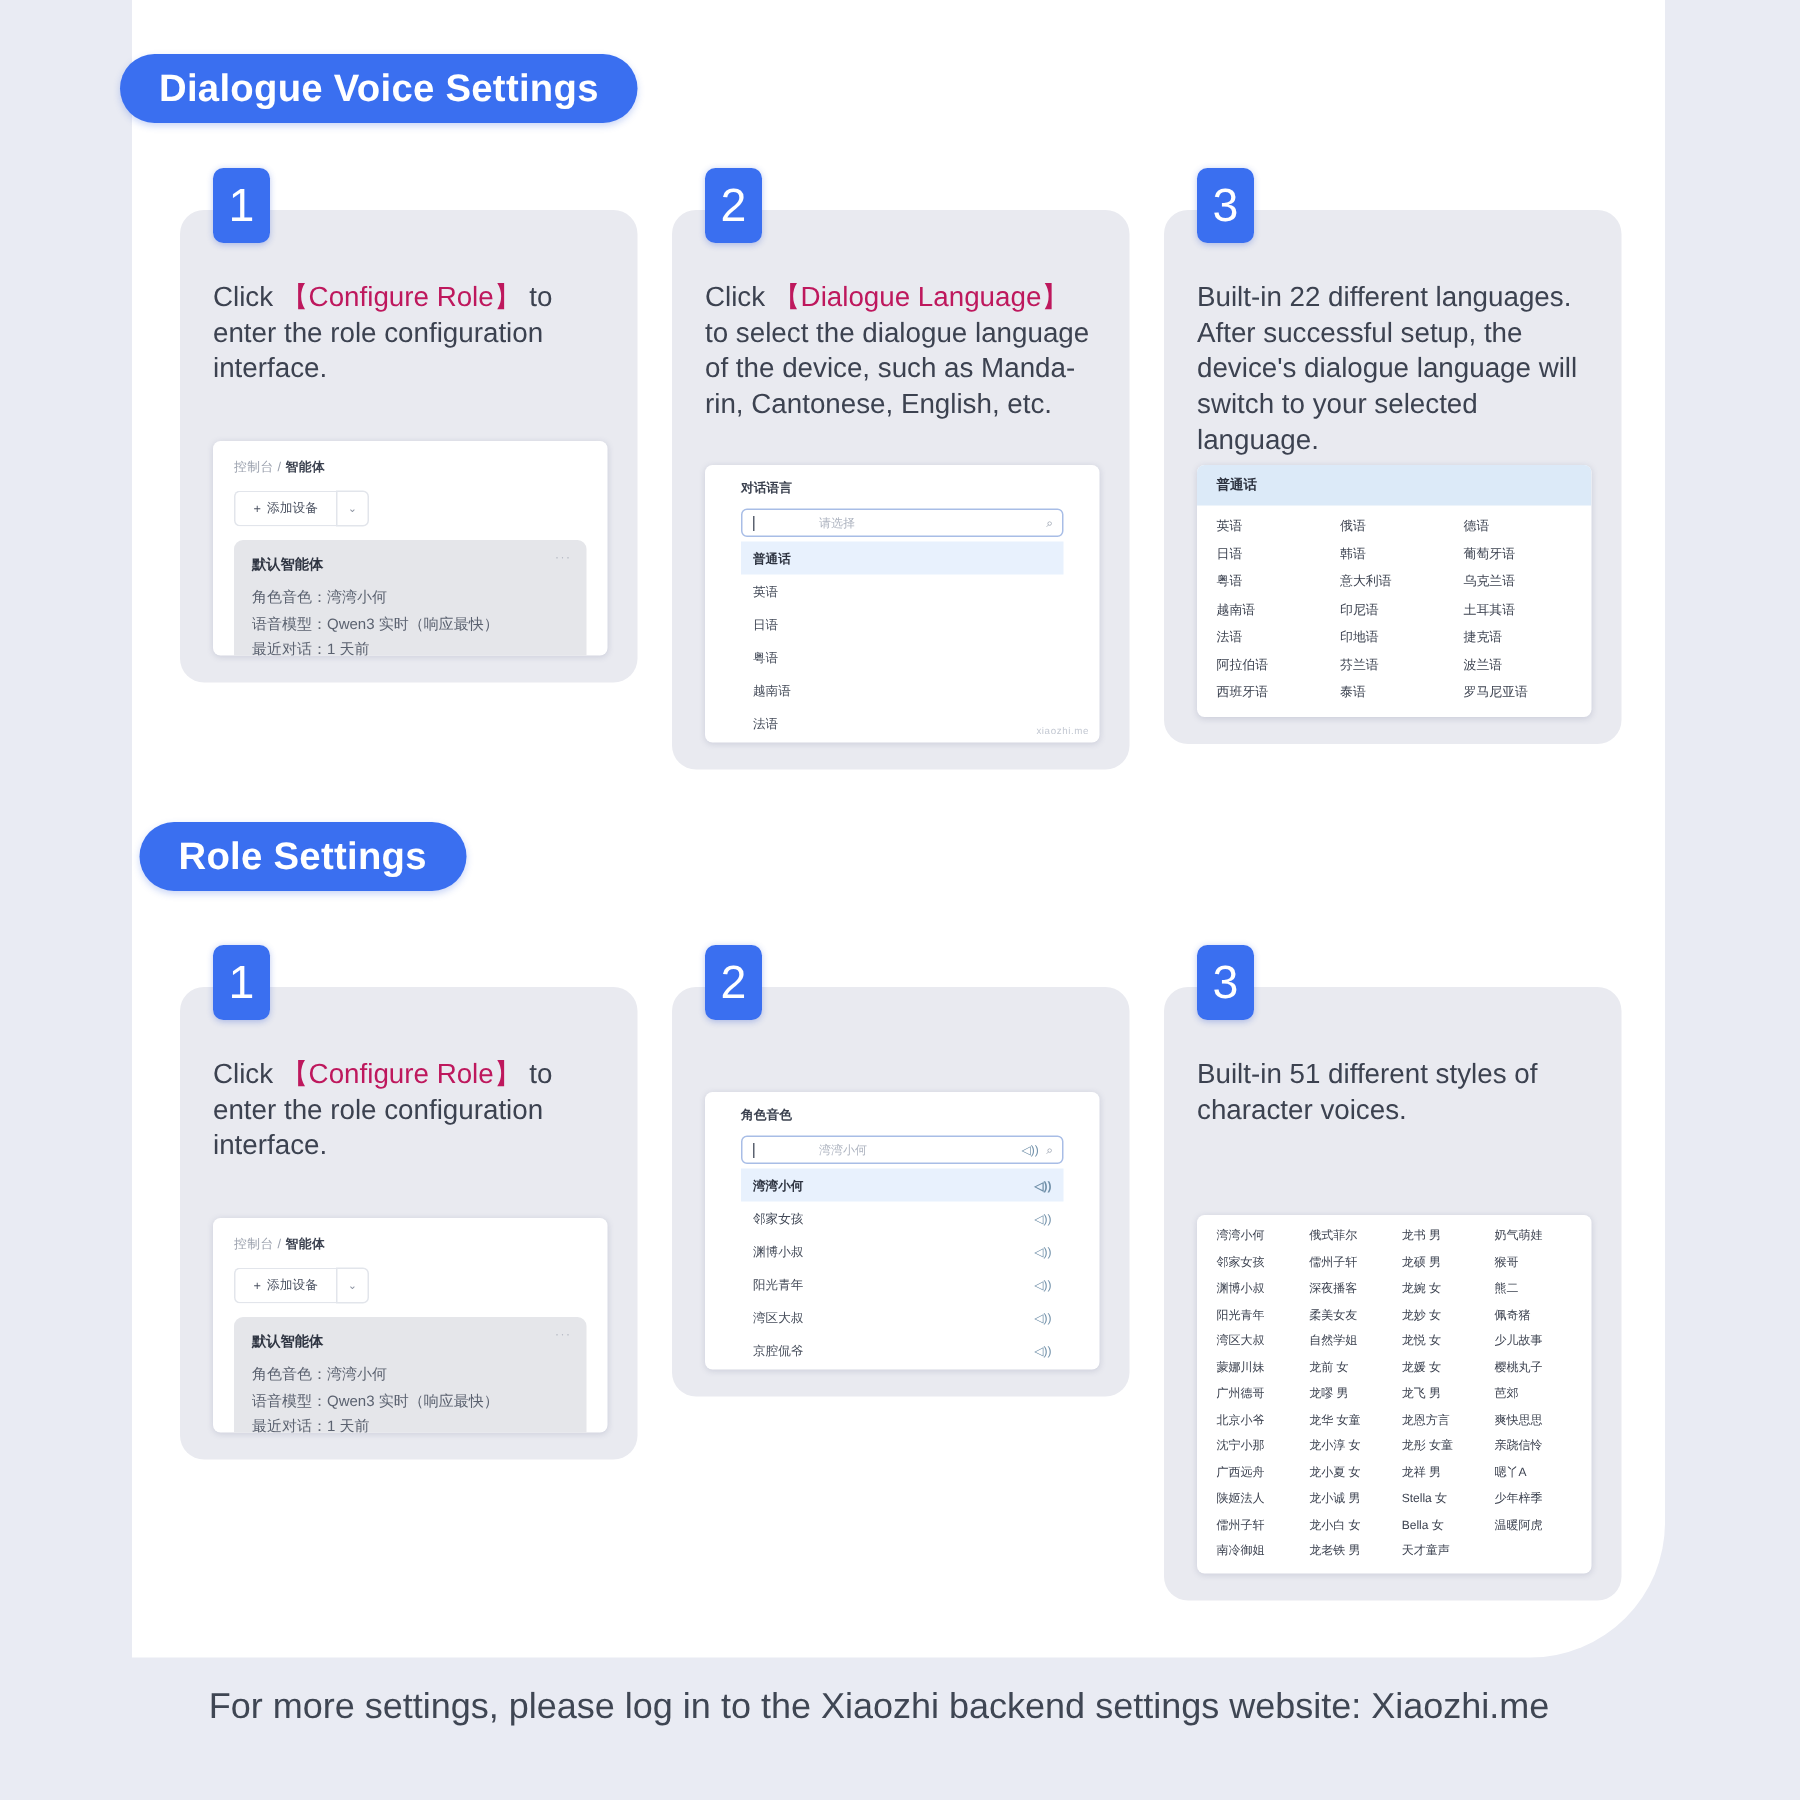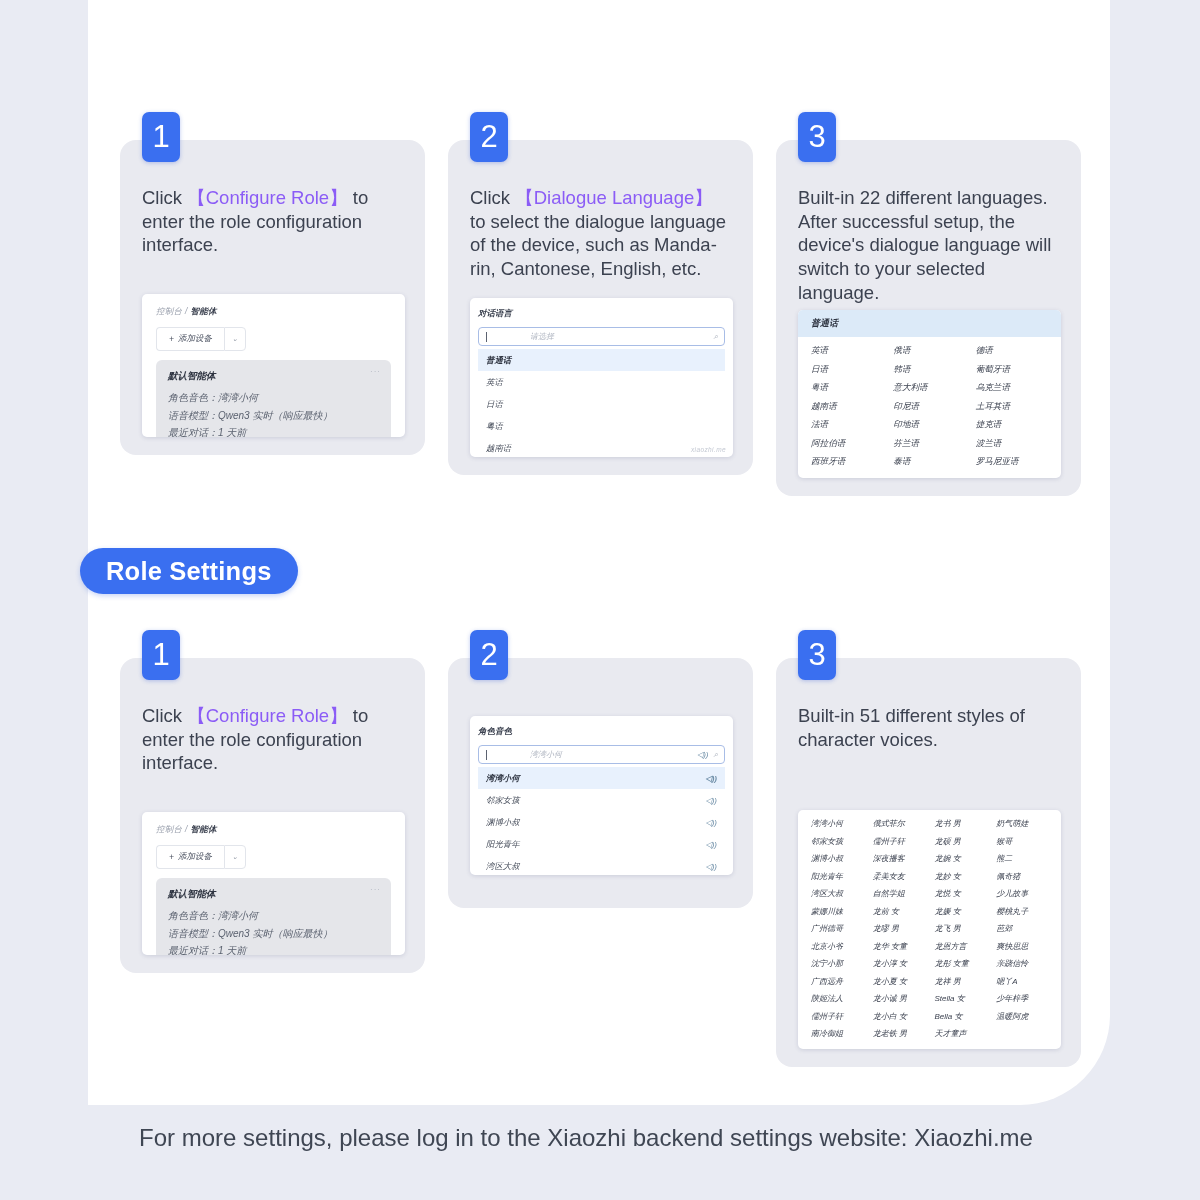--- a/index.html
+++ b/index.html
@@ -34,21 +34,21 @@
     font-size: 25.5px;
     font-weight: bold;
     letter-spacing: .2px;
     display: flex; align-items: center; justify-content: center;
     height: 46px;
     padding: 0 26px;
     box-shadow: 0 2px 5px rgba(45,90,225,.25);
     white-space: nowrap;
   }
   #pill-1 { left: 80px; top: 36px; }
-  #pill-2 { left: 80px; top: 548px; }
+  #pill-2 { left: 93px; top: 548px; }
 
   
   .step {
     position: absolute;
     width: 305px;
   }
   .step .card {
     position: relative;
     background: #e9eaf0;
     border-radius: 16px;
@@ -66,40 +66,39 @@
     display: flex; align-items: center; justify-content: center;
     box-shadow: 0 1px 4px rgba(40,80,210,.3);
     z-index: 3;
   }
   .step .text {
     color: #3c4250;
     font-size: 18.5px;
     line-height: 1.28;
     min-height: 100px;
   }
-  .step .text .hl { color: #8b5cf6; }
+  .step .text .hl { color: #be185d; }
 
   
   #s1c1 { left: 120px; top: 140px; }
   #s1c2 { left: 448px; top: 140px; }
   #s1c3 { left: 776px; top: 140px; }
   
   #s2c1 { left: 120px; top: 658px; }
   #s2c2 { left: 448px; top: 658px; }
   #s2c3 { left: 776px; top: 658px; }
 
   
   .shot {
     position: relative;
     background: #fff;
     border-radius: 5px;
     box-shadow: 0 1px 4px rgba(70,80,120,.18);
     overflow: hidden;
     filter: blur(.45px);
-    font-style: italic;
   }
 
   
   .shot-console { height: 143px; padding: 12px 14px 10px; margin-top: 8px; }
   .crumb { font-size: 8.5px; color: #9aa0ad; letter-spacing: .3px; }
   .crumb b { color: #3c4250; font-weight: bold; }
   .add-row { display: flex; margin-top: 9px; }
   .add-btn {
     font-size: 8.5px; color: #4a5160;
     border: 1px solid #e2e5eb; border-right: none;
@@ -125,21 +124,21 @@
   .agent-meta { margin-top: 8px; }
   .agent-meta div { font-size: 10px; color: #5b6270; margin-bottom: 3.5px; }
   .agent-btns { display: flex; gap: 6px; margin-top: 7px; }
   .agent-btns span {
     font-size: 7.4px; color: #4d5462; background: #fff;
     border: 1px solid #e4e6ec; border-radius: 3px; padding: 3px 6px;
   }
   .agent-btns span.active { color: #3a7ad9; border-color: #9cc2f0; background: #eef5ff; }
 
   
-  .shot-select { height: 159px; padding: 10px 8px 0; margin-top: 12px; }
+  .shot-select { height: 185px; padding: 10px 24px 0; margin-top: 24px; }
   .sel-label { font-size: 8.5px; font-weight: bold; color: #3c4250; }
   .sel-input {
     margin-top: 7px; height: 19px;
     border: 1px solid #a8bde6; border-radius: 4px;
     display: flex; align-items: center; padding: 0 7px;
     font-size: 8px; color: #aeb4c0; position: relative; gap: 40px;
   }
   .sel-input .caret-bar {
     width: 1px; height: 10px; background: #5b6270; margin-right: 3px;
   }
@@ -183,20 +182,21 @@
     font-size: 24px; color: #3f4653;
   }
 </style>
 </head>
 <body>
 
 <div id="page">
 
   <div class="panel"></div>
 
+  <div class="title-pill" id="pill-1">Dialogue Voice Settings</div>
 
   <div class="step" id="s1c1">
     <div class="card">
       <div class="num">1</div>
       <div class="text">
         <span>Click </span><span class="hl">【Configure Role】</span><span> to enter the role configuration interface.</span>
       </div>
 
       <div class="shot shot-console">
         <div class="crumb">

